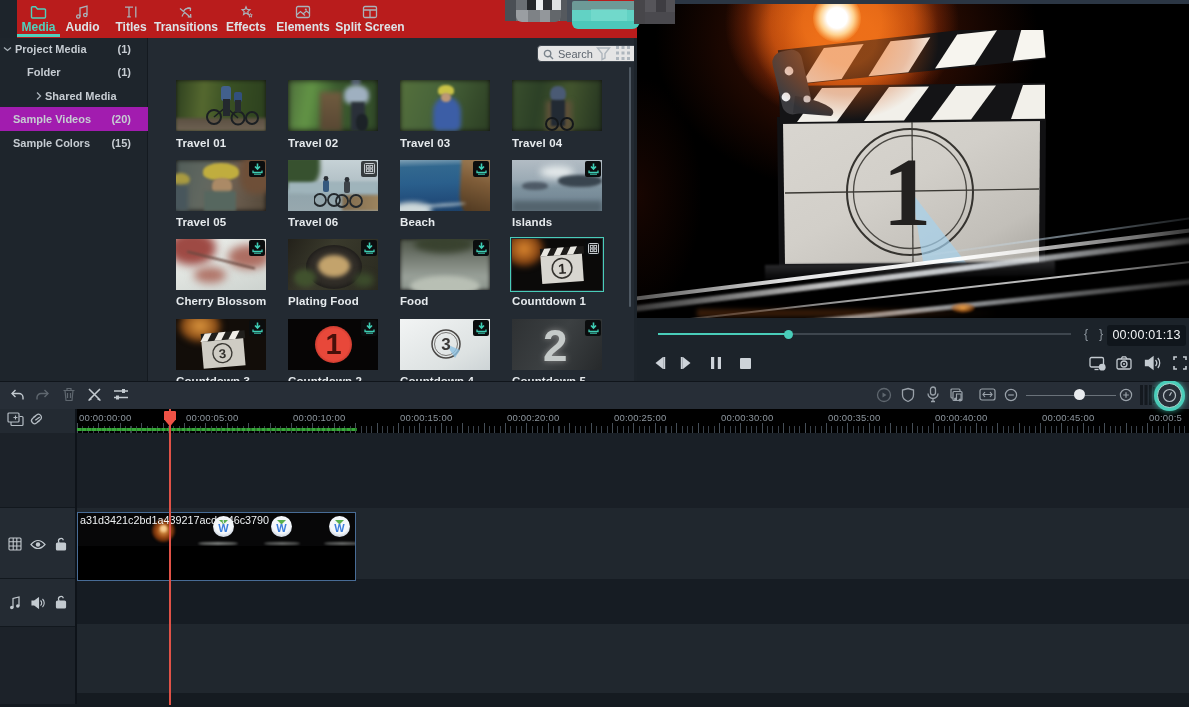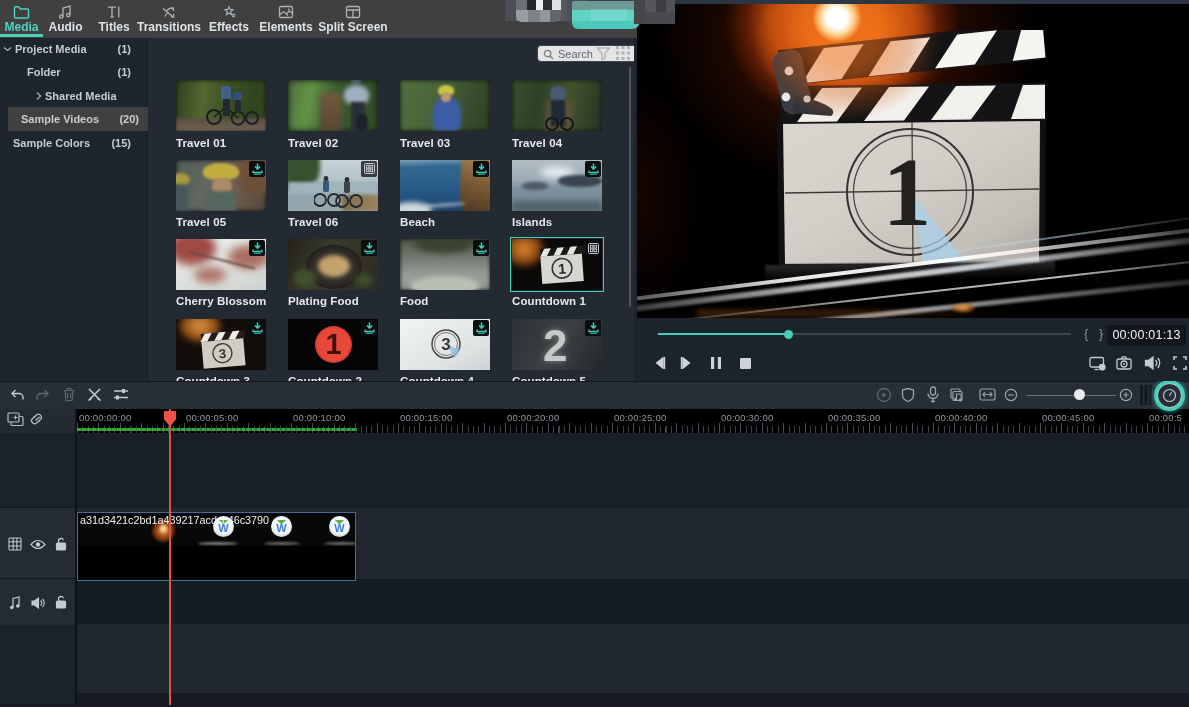--- a/index.html
+++ b/index.html
@@ -2,33 +2,33 @@
 <html><head>
 <meta charset="utf-8">
 <style>
   * { margin:0; padding:0; box-sizing:border-box; }
   html,body { width:1189px; height:707px; overflow:hidden; background:#1d242b;
     font-family:"Liberation Sans", sans-serif; }
   #app { position:relative; width:1189px; height:707px; }
   .abs { position:absolute; }
 
   
-  #tabbar { left:0; top:0; width:637px; height:38px; background:#404040; }
+  #tabbar { left:17px; top:0; width:637px; height:38px; background:#b91c1c; }
   .tab { position:absolute; top:0; height:38px; text-align:center; color:#dde2e6; }
   .tab .ti { position:absolute; left:50%; transform:translateX(-50%); top:5px; width:18px; height:14px; }
   .tab .tl { position:absolute; left:50%; transform:translateX(-50%); top:19.5px; font-size:12px; font-weight:bold; white-space:nowrap; }
   .tab.active .tl { color:#4fd1bd; }
   .tabu { position:absolute; left:0; top:34px; width:43px; height:3px; background:#4fd1bd; }
 
   
   #sidebar { left:0; top:38px; width:148px; height:343px; background:#1e252c; border-right:1px solid #141a20; }
   .srow { position:absolute; left:0; width:148px; height:24px; color:#c6ccd2; font-size:11px; font-weight:bold; }
   .srow .nm { position:absolute; top:6px; }
   .srow .ct { position:absolute; right:17px; top:6px; }
-  .srow.sel { background:#404040;margin-left:8px; }
+  .srow.sel { background:#a21caf; }
 
   
   #media { left:148px; top:38px; width:486px; height:343px; background:#232a32; overflow:hidden; }
   #impbar { position:absolute; left:0; top:0; width:486px; height:30px; color:#dfe3e7; font-size:11px; }
   #search { position:absolute; left:349px; top:7px; width:108px; height:17px; background:#e5e5e5; border:1px solid #3c444c; border-radius:4px; color:#5d656e; font-size:11px;margin-left:40px; }
   .thumb { position:absolute; width:90px; height:51px; overflow:hidden; background:#111; }
   .cap { position:absolute; color:#e6eaed; font-size:11.5px; white-space:nowrap; font-weight:bold; letter-spacing:.1px; }
   .dlbadge { position:absolute; right:1px; top:1px; width:16px; height:16px; background:#0b0d0e; border-radius:2px; }
   .stockbadge { position:absolute; right:1px; top:1px; width:16px; height:16px; background:rgba(10,12,14,.75); border-radius:2px; }
   #mscroll { position:absolute; left:481px; top:29px; width:2px; height:240px; background:#4e5862; border-radius:2px; }

